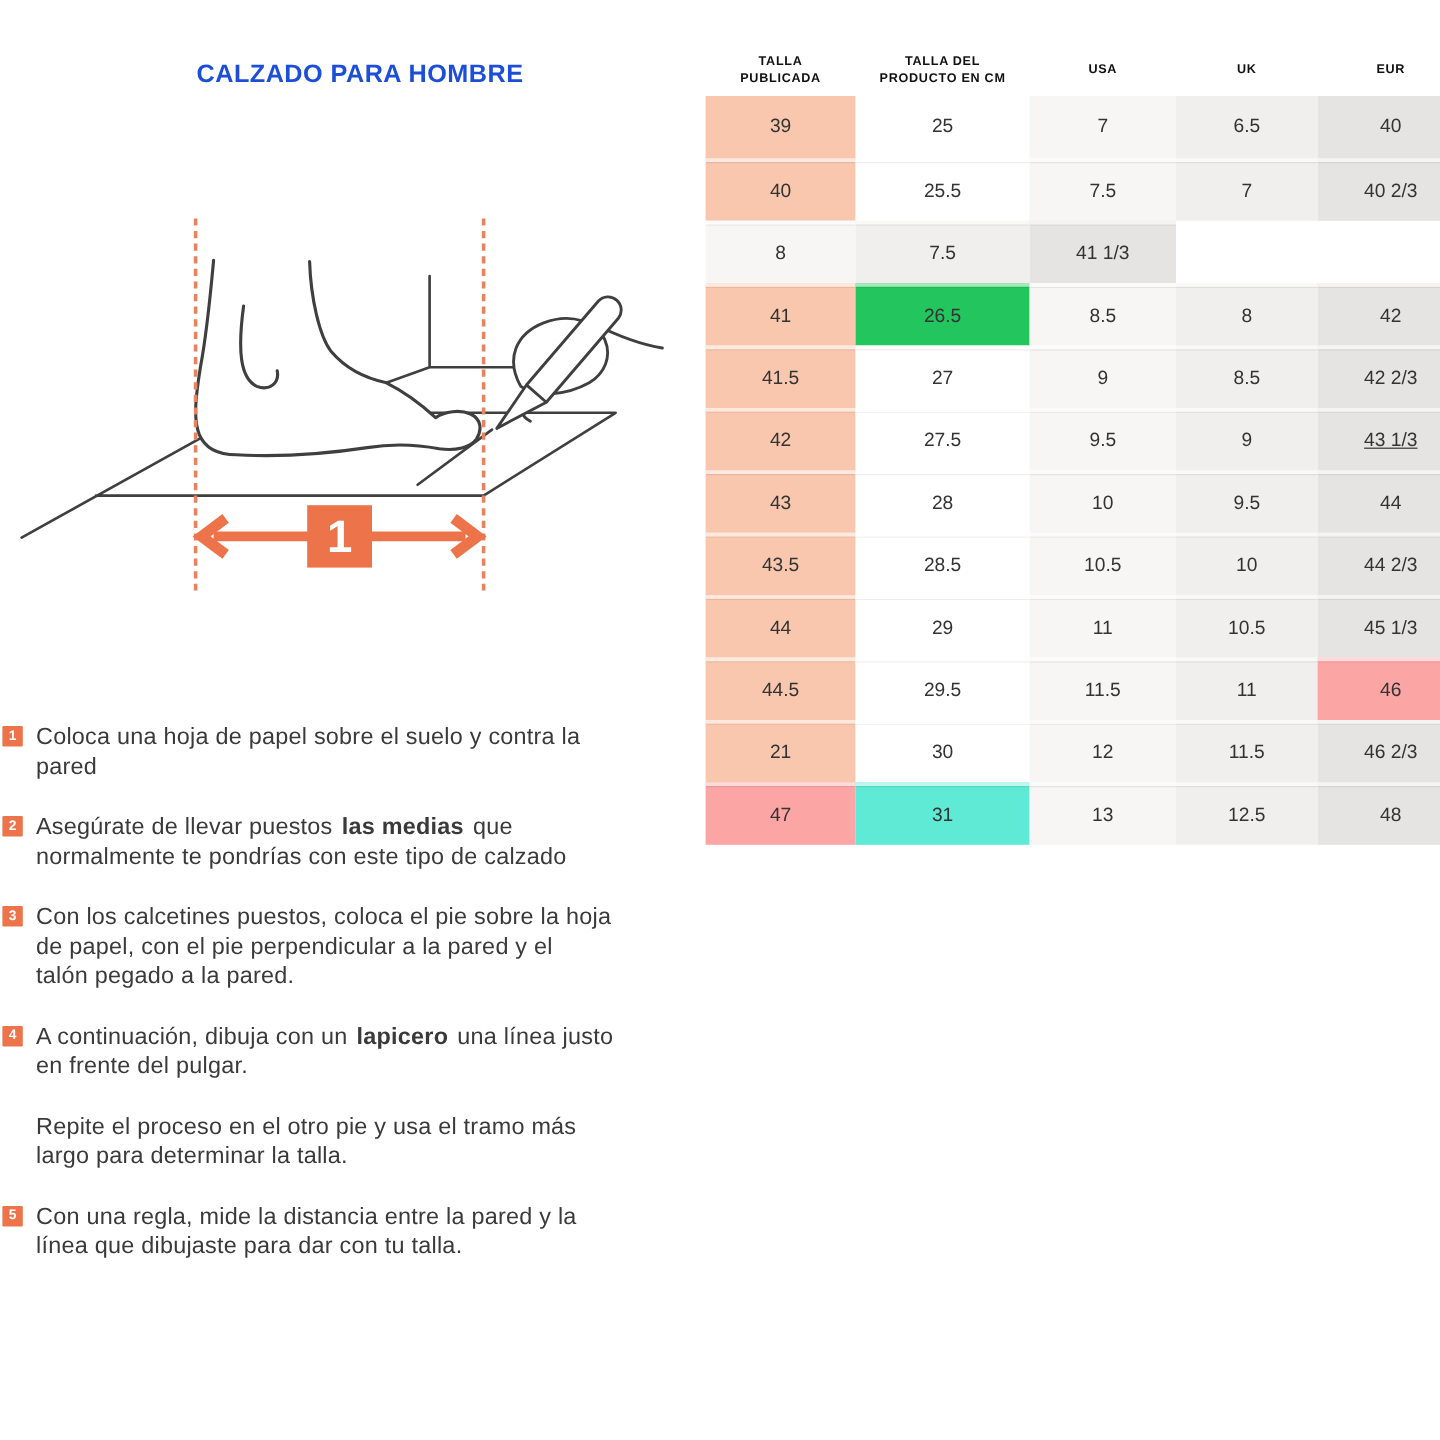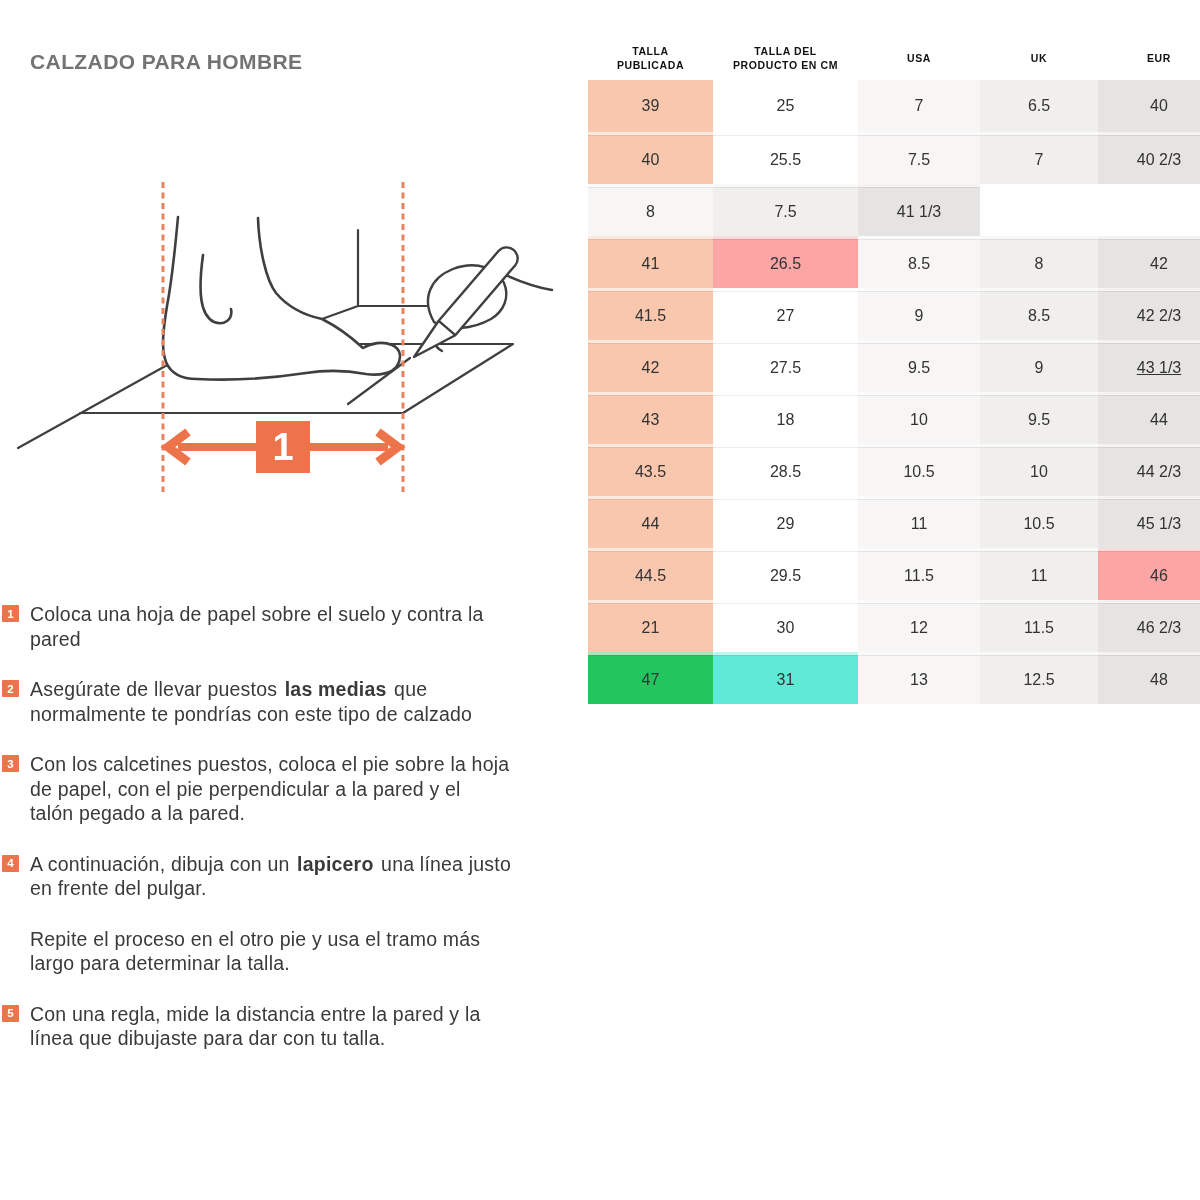--- a/index.html
+++ b/index.html
@@ -7,22 +7,22 @@
     --dash:#e8835f;
     --line:#3f3f3f;
   }
   html,body{margin:0;padding:0;background:#fff;}
   .page{
     position:relative;width:1200px;height:1200px;overflow:hidden;background:#fff;
     font-family:"Liberation Sans",sans-serif;
   }
   
   .title{
-    position:absolute;left:30px;top:50px;width:540px;
-    font-size:21px;font-weight:bold;letter-spacing:.4px;color:#737373;
+    position:absolute;left:30px;top:50px;width:540px;text-align:center;
+    font-size:21px;font-weight:bold;letter-spacing:.4px;color:#1d4ed8;
   }
   svg.diagram{position:absolute;left:0;top:150px;}
   .instructions{position:absolute;left:2px;top:602px;width:588px;}
   .instr{position:relative;padding-left:28px;margin-bottom:26px;}
   .badge{
     position:absolute;left:0;top:3px;width:17px;height:17px;border-radius:1px;
     background:var(--accent);color:#fff;font-size:11.5px;font-weight:bold;
     display:flex;align-items:center;justify-content:center;
   }
   .itext{
@@ -152,42 +152,42 @@
           <div class="td" style="background: rgb(240, 239, 237);">7</div>
           <div class="td" style="background: rgb(230, 228, 226); text-align: center;">40 2/3</div>
         </div>
         <div class="tr">
           <div class="td" style="background: rgb(247, 246, 245);">8</div>
           <div class="td" style="background: rgb(240, 239, 237);">7.5</div>
           <div class="td" style="background: rgb(230, 228, 226);">41 1/3</div>
         </div>
         <div class="tr">
           <div class="td" style="background: rgb(249, 199, 174);">41</div>
-          <div class="td" style="background: #fca5a5;">26.5</div>
+          <div class="td" style="background: #22c55e;">26.5</div>
           <div class="td" style="background: rgb(247, 246, 245);">8.5</div>
           <div class="td" style="background: rgb(240, 239, 237);">8</div>
           <div class="td" style="background: rgb(230, 228, 226);">42</div>
         </div>
         <div class="tr">
           <div class="td" style="background: rgb(249, 199, 174);">41.5</div>
           <div class="td" style="background: rgb(255, 255, 255);">27</div>
           <div class="td" style="background: rgb(247, 246, 245);">9</div>
           <div class="td" style="background: rgb(240, 239, 237);">8.5</div>
           <div class="td" style="background: rgb(230, 228, 226);">42 2/3</div>
         </div>
         <div class="tr">
           <div class="td" style="background: rgb(249, 199, 174);">42</div>
           <div class="td" style="background: rgb(255, 255, 255);">27.5</div>
           <div class="td" style="background: rgb(247, 246, 245);">9.5</div>
           <div class="td" style="background: rgb(240, 239, 237);">9</div>
           <div class="td" style="background: rgb(230, 228, 226); text-decoration: underline;">43 1/3</div>
         </div>
         <div class="tr">
           <div class="td" style="background: rgb(249, 199, 174);">43</div>
-          <div class="td" style="background: rgb(255, 255, 255);">18</div>
+          <div class="td" style="background: rgb(255, 255, 255);">28</div>
           <div class="td" style="background: rgb(247, 246, 245);">10</div>
           <div class="td" style="background: rgb(240, 239, 237);">9.5</div>
           <div class="td" style="background: rgb(230, 228, 226);">44</div>
         </div>
         <div class="tr">
           <div class="td" style="background: rgb(249, 199, 174);">43.5</div>
           <div class="td" style="background: rgb(255, 255, 255);">28.5</div>
           <div class="td" style="background: rgb(247, 246, 245);">10.5</div>
           <div class="td" style="background: rgb(240, 239, 237);">10</div>
           <div class="td" style="background: rgb(230, 228, 226);">44 2/3</div>
@@ -207,21 +207,21 @@
           <div class="td" style="background: #fca5a5;">46</div>
         </div>
         <div class="tr">
           <div class="td" style="background: rgb(249, 199, 174);">21</div>
           <div class="td" style="background: rgb(255, 255, 255);">30</div>
           <div class="td" style="background: rgb(247, 246, 245);">12</div>
           <div class="td" style="background: rgb(240, 239, 237);">11.5</div>
           <div class="td" style="background: rgb(230, 228, 226);">46 2/3</div>
         </div>
         <div class="tr">
-          <div class="td" style="background: #22c55e;">47</div>
+          <div class="td" style="background: #fca5a5;">47</div>
           <div class="td" style="background: #5eead4;">31</div>
           <div class="td" style="background: rgb(247, 246, 245);">13</div>
           <div class="td" style="background: rgb(240, 239, 237);">12.5</div>
           <div class="td" style="background: rgb(230, 228, 226);">48</div>
         </div>
       </div>
   </div>
 
 </div>
 

